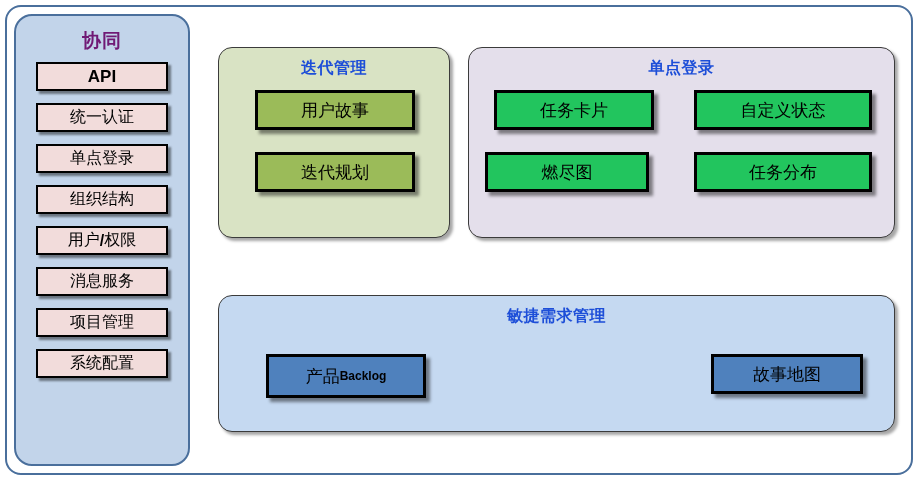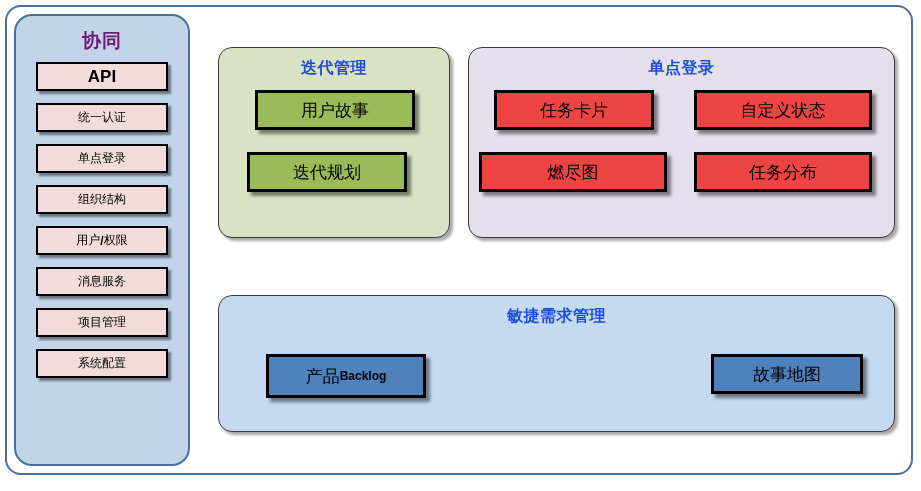--- a/index.html
+++ b/index.html
@@ -66,21 +66,21 @@
     height: 29px;
     box-sizing: border-box;
     background: #f2dcdb;
     border: 2.5px solid #000000;
     margin-bottom: 12px;
     box-shadow: 3px 3px 2px rgba(0,0,0,0.45);
     display: flex;
     align-items: center;
     justify-content: center;
     font-family: "Liberation Serif", "DejaVu Serif", serif;
-    font-size: 12px;
+    font-size: 16px;
     color: #000000;
   }
   .sb-item.bold-api {
     font-family: "Liberation Sans", "DejaVu Sans", sans-serif;
     font-weight: bold;
     font-size: 17px;
   }
   .sb-item .mix-bold {
     font-family: "Liberation Sans", "DejaVu Sans", sans-serif;
     font-weight: bold;
@@ -136,36 +136,36 @@
     box-shadow: 4px 4px 3px rgba(0,0,0,0.45);
     display: flex;
     align-items: center;
     justify-content: center;
     font-family: "Liberation Serif", "DejaVu Serif", serif;
     font-size: 17px;
     color: #000000;
     text-align: center;
   }
   .box-green  { background: #9bbb59; text-align: right; }
-  .box-purple { background: #ef4444; }
+  .box-purple { background: #22c55e; }
   .box-blue   { background: #4f81bd; }
   .box .mix-bold {
     font-family: "Liberation Sans", "DejaVu Sans", sans-serif;
     font-weight: bold;
     font-size: 12px;
   }
 
   
   .it-box-1 { left: 36px; top: 42px; width: 160px; height: 40px; }
-  .it-box-2 { left: 28px; top: 104px; width: 160px; height: 40px; }
+  .it-box-2 { left: 36px; top: 104px; width: 160px; height: 40px; }
 
   
   .tb-box-1 { left: 25px;  top: 42px;  width: 160px; height: 40px; }
   .tb-box-2 { left: 225px; top: 42px;  width: 178px; height: 40px; }
-  .tb-box-3 { left: 10px;  top: 104px; width: 188px; height: 40px; }
+  .tb-box-3 { left: 16px;  top: 104px; width: 164px; height: 40px; }
   .tb-box-4 { left: 225px; top: 104px; width: 178px; height: 40px; }
 
   
   .ag-box-1 { left: 47px;  top: 58px; width: 160px; height: 44px; }
   .ag-box-2 { left: 269px; top: 58px; width: 152px; height: 40px; }
   .ag-box-3 { left: 492px; top: 58px; width: 152px; height: 40px; }
 </style>
 </head>
 <body>
 

